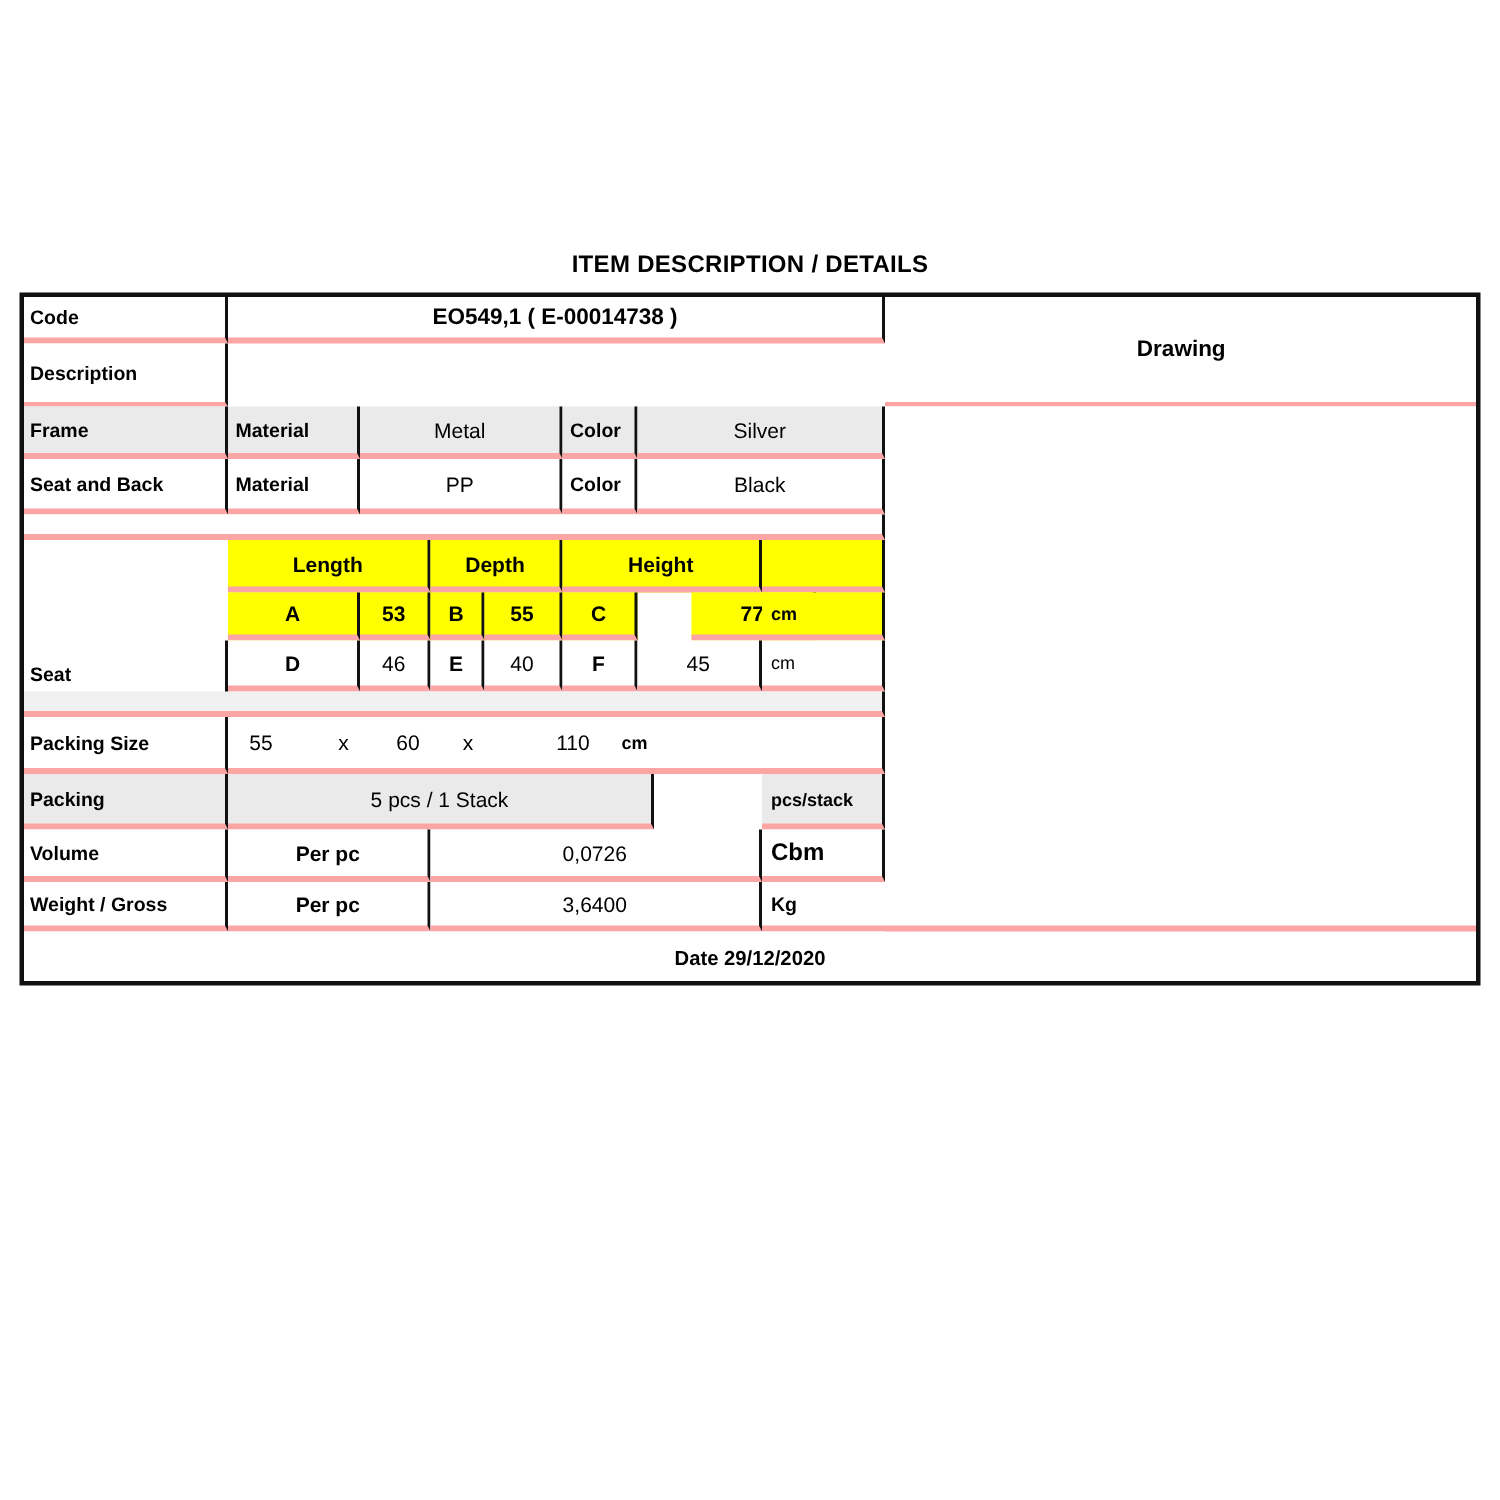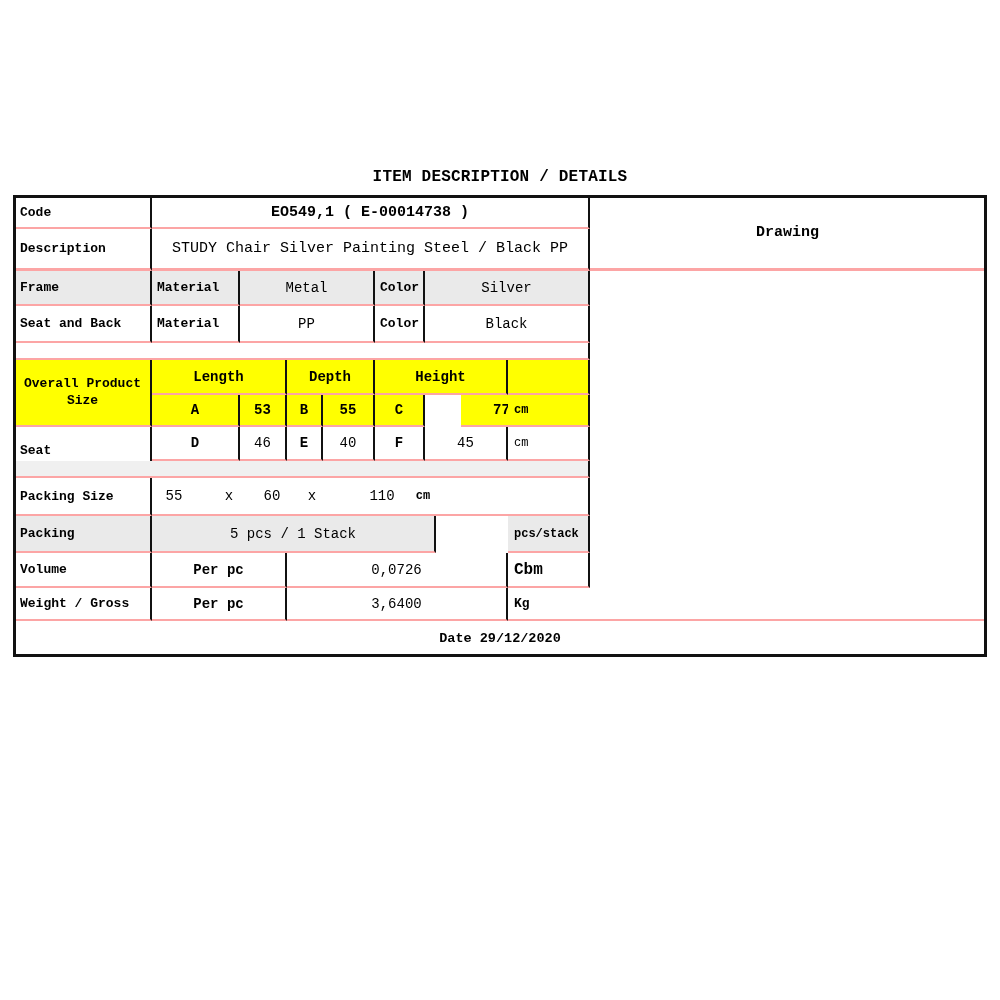--- a/index.html
+++ b/index.html
@@ -1,25 +1,25 @@
 <!DOCTYPE html>
 <html><head>
 <meta charset="utf-8">
 <style>
   html,body{margin:0;padding:0;background:#ffffff;}
   .page{position:relative;width:1000px;height:1000px;background:#ffffff;
-        font-family:Liberation Mono, monospace;color:#000;}
+        font-family:Liberation Sans, sans-serif;color:#000;}
   .title{position:absolute;left:0;top:168px;width:1000px;text-align:center;
          font-size:16px;font-weight:bold;letter-spacing:.2px;}
   
   .frame{position:absolute;left:13px;top:195px;width:974px;height:462px;
          border:3px solid #111;box-sizing:border-box;pointer-events:none;}
   
   .cell{position:absolute;box-sizing:border-box;background:#fff;
-        border-right:2px solid #111;border-bottom:2px solid #fca5a5;
+        border-right:2px solid #111;border-bottom:4px solid #fca5a5;
         display:flex;align-items:center;justify-content:center;
         font-size:14px;overflow:hidden;white-space:nowrap;}
   .lbl{justify-content:flex-start;padding-left:5px;font-weight:bold;font-size:13px;}
   .bold{font-weight:bold;}
   .sz15{font-size:15px;}
   .sz12{font-size:12px;}
   .left{justify-content:flex-start;padding-left:6px;}
   .gray{background:#eaeaea;}
   .lightgray{background:#f0f0f0;}
   .yellow{background:#ffff00;}
@@ -34,39 +34,37 @@
 <body>
 
 <div class="page">
 
   <div class="title">ITEM DESCRIPTION / DETAILS</div>
 
   <div class="cell lbl" style="left:15px;top:197px;width:137px;height:32px;">Code</div>
   <div class="cell bold sz15" style="left:152px;top:197px;width:438px;height:32px;">EO549,1  ( E-00014738 )</div>
 
   <div class="cell lbl thickb" style="left:15px;top:229px;width:137px;height:42px;">Description</div>
-  <div class="cell sz15 thickb" style="left:152px;top:229px;width:438px;height:42px;">STUDY Chair Silver Painting Steel / Black PP</div>
 
   <div class="cell bold sz15 thickb nr" style="left:590px;top:197px;width:395px;height:74px;">Drawing</div>
 
   <div class="cell lbl gray" style="left:15px;top:271px;width:137px;height:35px;">Frame</div>
   <div class="cell lbl gray" style="left:152px;top:271px;width:88px;height:35px;">Material</div>
   <div class="cell gray" style="left:240px;top:271px;width:135px;height:35px;">Metal</div>
   <div class="cell lbl gray" style="left:375px;top:271px;width:50px;height:35px;">Color</div>
   <div class="cell gray" style="left:425px;top:271px;width:165px;height:35px;">Silver</div>
 
   <div class="cell lbl" style="left:15px;top:306px;width:137px;height:37px;">Seat and Back</div>
   <div class="cell lbl" style="left:152px;top:306px;width:88px;height:37px;">Material</div>
   <div class="cell" style="left:240px;top:306px;width:135px;height:37px;">PP</div>
   <div class="cell lbl" style="left:375px;top:306px;width:50px;height:37px;">Color</div>
   <div class="cell" style="left:425px;top:306px;width:165px;height:37px;">Black</div>
 
   <div class="cell" style="left:15px;top:343px;width:575px;height:17px;"></div>
 
-  <div class="cell lbl yellow wrap" style="left:15px;top:360px;width:137px;height:67px;justify-content:center;padding-left:0;">Overall Product Size</div>
   <div class="cell bold yellow" style="left:152px;top:360px;width:135px;height:35px;">Length</div>
   <div class="cell bold yellow" style="left:287px;top:360px;width:88px;height:35px;">Depth</div>
   <div class="cell bold yellow" style="left:375px;top:360px;width:133px;height:35px;">Height</div>
   <div class="cell yellow" style="left:508px;top:360px;width:82px;height:35px;"></div>
 
   <div class="cell bold yellow" style="left:152px;top:395px;width:88px;height:32px;">A</div>
   <div class="cell bold yellow" style="left:240px;top:395px;width:47px;height:32px;">53</div>
   <div class="cell bold yellow" style="left:287px;top:395px;width:36px;height:32px;">B</div>
   <div class="cell bold yellow" style="left:323px;top:395px;width:52px;height:32px;">55</div>
   <div class="cell bold yellow" style="left:375px;top:395px;width:50px;height:32px;">C</div>

